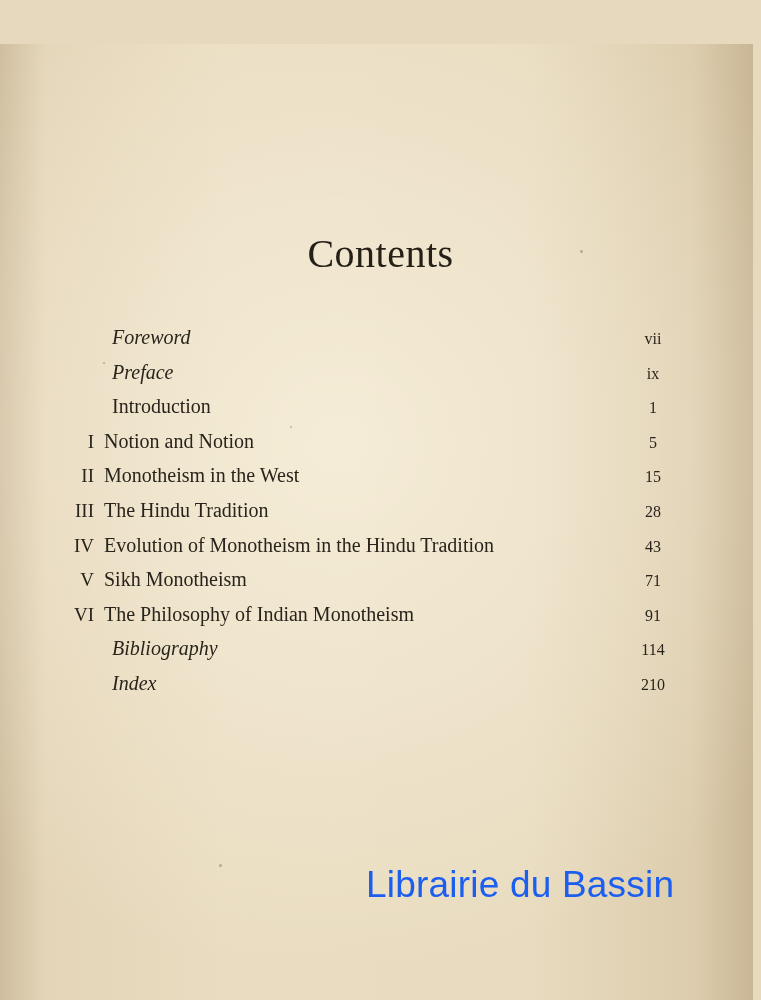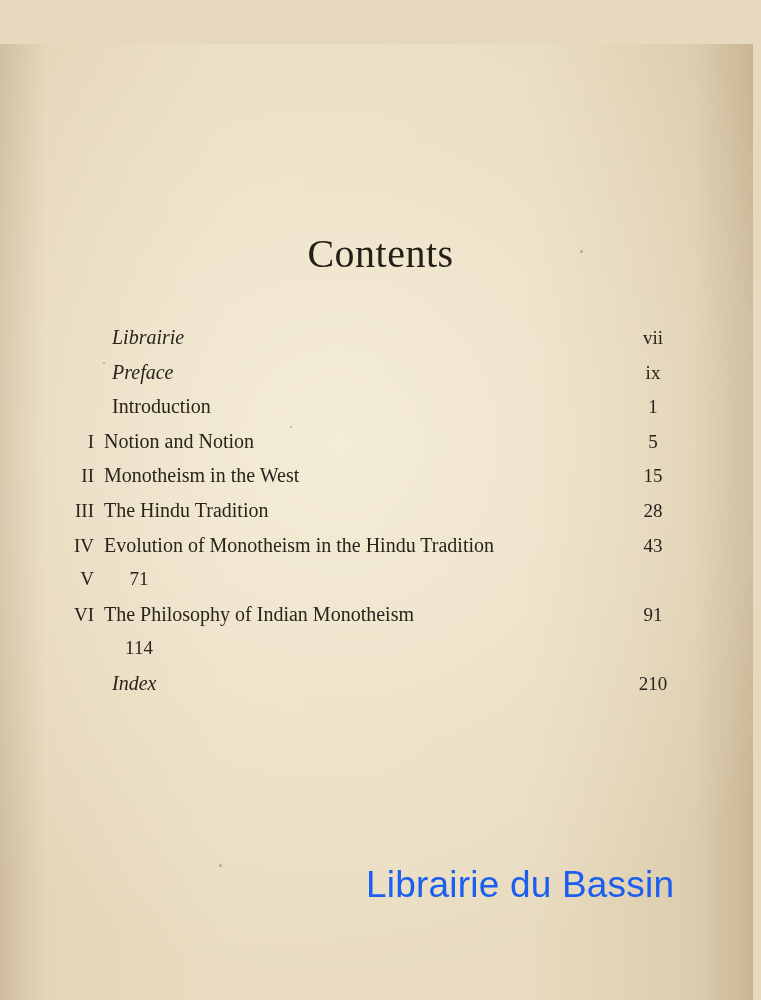--- a/index.html
+++ b/index.html
@@ -79,21 +79,21 @@
     flex: 1 1 auto;
     white-space: nowrap;
   }
   .label.italic {
     font-style: italic;
   }
   .page-no {
     flex: 0 0 auto;
     width: 70px;
     text-align: center;
-    font-size: 19px;
+    font-size: 16px;
     color: #29241b;
   }
   .row.front .label {
     padding-left: 8px;
   }
 
   #watermark {
     position: absolute;
     left: 366px;
     top: 820px;
@@ -113,21 +113,21 @@
   <div class="speck" style="left:103px; top:318px; width:2px; height:2px;"></div>
   <div class="speck" style="left:290px; top:382px; width:2px; height:2px;"></div>
   <div class="speck" style="left:219px; top:820px; width:3px; height:3px;"></div>
 
   <div id="title">Contents</div>
 
   <div id="toc">
 
     <div class="row front">
       <span class="num"></span>
-      <span class="label italic">Librairie</span>
+      <span class="label italic">Foreword</span>
       <span class="page-no">vii</span>
     </div>
 
     <div class="row front">
       <span class="num"></span>
       <span class="label italic">Preface</span>
       <span class="page-no">ix</span>
     </div>
 
     <div class="row front">
@@ -155,31 +155,33 @@
     </div>
 
     <div class="row">
       <span class="num">IV</span>
       <span class="label">Evolution of Monotheism in the Hindu Tradition</span>
       <span class="page-no">43</span>
     </div>
 
     <div class="row">
       <span class="num">V</span>
+      <span class="label">Sikh Monotheism</span>
       <span class="page-no">71</span>
     </div>
 
     <div class="row">
       <span class="num">VI</span>
       <span class="label">The Philosophy of Indian Monotheism</span>
       <span class="page-no">91</span>
     </div>
 
     <div class="row front">
       <span class="num"></span>
+      <span class="label italic">Bibliography</span>
       <span class="page-no">114</span>
     </div>
 
     <div class="row front">
       <span class="num"></span>
       <span class="label italic">Index</span>
       <span class="page-no">210</span>
     </div>
 
   </div>

